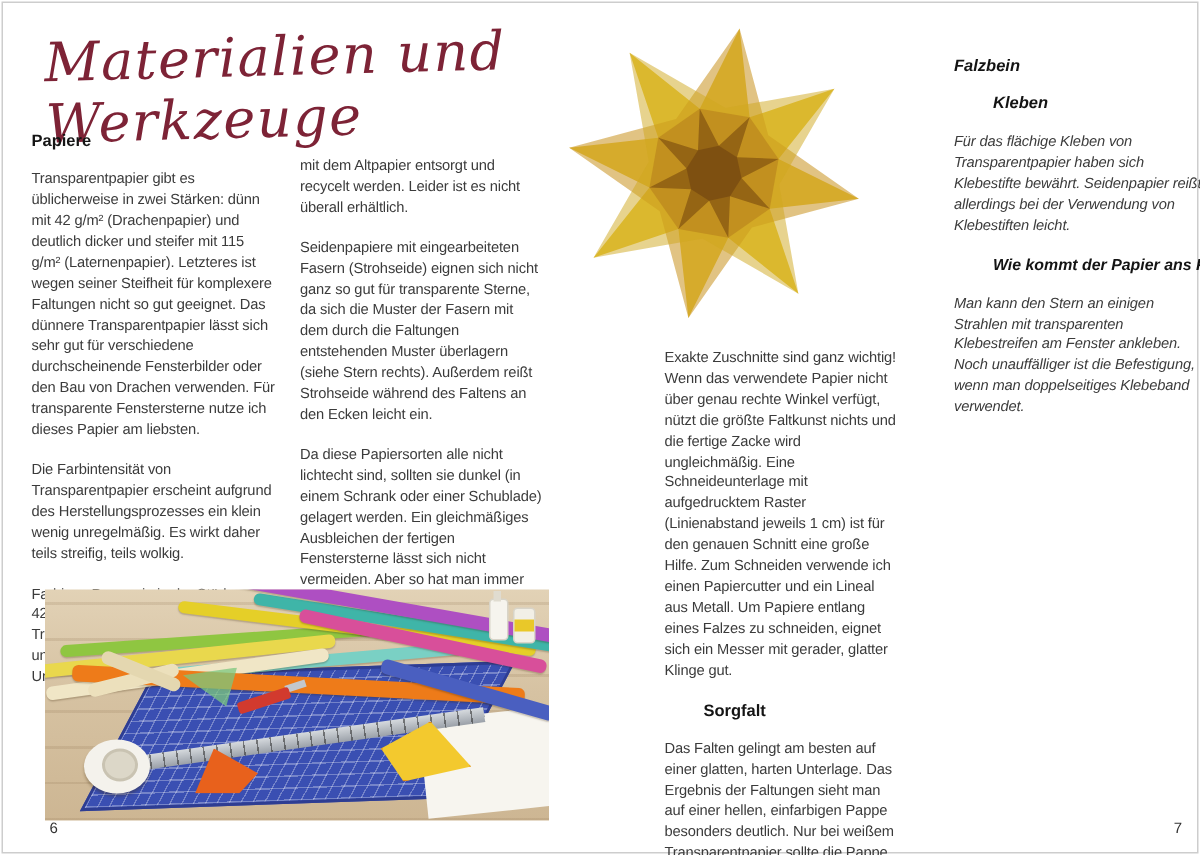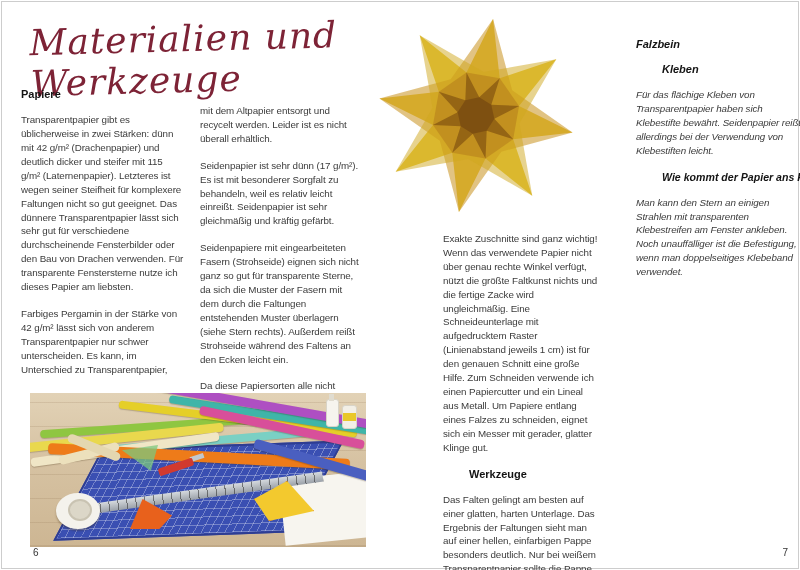--- a/index.html
+++ b/index.html
@@ -75,44 +75,44 @@
 <body>
 
 <div class="spread">
   <div class="frame"></div>
 
   <h1 class="title">Materialien und Werkzeuge</h1>
 
   <div class="col col1">
     <h2>Papiere</h2>
     <p>Transparentpapier gibt es üblicherweise in zwei Stärken: dünn mit 42 g/m² (Drachenpapier) und deutlich dicker und steifer mit 115 g/m² (Laternenpapier). Letzteres ist wegen seiner Steifheit für komplexere Faltungen nicht so gut geeignet. Das dünnere Transparentpapier lässt sich sehr gut für verschiedene durchscheinende Fensterbilder oder den Bau von Drachen verwenden. Für transparente Fenstersterne nutze ich dieses Papier am liebsten.</p>
+    <p>Die Farbintensität von Transparentpapier erscheint aufgrund des Herstellungsprozesses ein klein wenig unregelmäßig. Es wirkt daher teils streifig, teils wolkig.</p>
     <p>Farbiges Pergamin in der Stärke von 42 g/m² lässt sich von anderem Transparentpapier nur schwer unterscheiden. Es kann, im Unterschied zu Transparentpapier,</p>
   </div>
 
   <div class="col col2">
     <p>mit dem Altpapier entsorgt und recycelt werden. Leider ist es nicht überall erhältlich.</p>
-    <p>Seidenpapier ist sehr dünn (17 g/m²). Es ist mit besonderer Sorgfalt zu behandeln, weil es relativ leicht einreißt. Seidenpapier ist sehr gleichmäßig und kräftig gefärbt.</p>
     <p>Seidenpapiere mit eingearbeiteten Fasern (Strohseide) eignen sich nicht ganz so gut für transparente Sterne, da sich die Muster der Fasern mit dem durch die Faltungen entstehenden Muster überlagern (siehe Stern rechts). Außerdem reißt Strohseide während des Faltens an den Ecken leicht ein.</p>
     <p>Da diese Papiersorten alle nicht lichtecht sind, sollten sie dunkel (in einem Schrank oder einer Schublade) gelagert werden. Ein gleichmäßiges Ausbleichen der fertigen Fenstersterne lässt sich nicht vermeiden. Aber so hat man immer wieder guten Grund, neue Sterne auszuprobieren.</p>
   </div>
 
   <div class="star-wrap">
     <svg width="200" height="215" viewBox="-2 -8 204 216">
       <polygon points="117.4,1.5 124.2,62.0 181.9,42.6 143.9,90.3 198.5,117.4 137.9,124.2 157.4,181.9 109.7,143.9 82.6,198.5 75.8,137.9 18.1,157.4 56.1,109.7 1.5,82.6 62.1,75.8 42.6,18.1 90.3,56.1" fill="#e6c634" opacity="0.95"></polygon>
       <polygon points="117.4,1.5 136.9,74.2 198.5,117.4 125.8,136.9 82.6,198.5 63.1,125.8 1.5,82.6 74.2,63.1" fill="#c8921d" opacity="0.55"></polygon>
       <polygon points="181.9,42.6 144.3,107.8 157.4,181.9 92.2,144.3 18.1,157.4 55.7,92.2 42.6,18.1 107.8,55.7" fill="#cfa81e" opacity="0.50"></polygon>
       <polygon points="124.2,62.0 143.9,90.3 137.9,124.2 109.7,143.9 75.8,137.9 56.1,109.7 62.1,75.8 90.3,56.1" fill="#b9831c" opacity="0.65"></polygon>
       <polygon points="103.3,81.3 124.2,62.0 115.6,89.1 143.9,90.3 118.7,103.3 137.9,124.2 110.9,115.6 109.7,143.9 96.7,118.7 75.8,137.9 84.4,110.9 56.1,109.7 81.3,96.7 62.1,75.8 89.1,84.4 90.3,56.1" fill="#8a5a12" opacity="0.80"></polygon>
       <polygon points="103.3,81.3 115.6,89.1 118.7,103.3 110.9,115.6 96.7,118.7 84.4,110.9 81.3,96.7 89.1,84.4" fill="#7a4c10" opacity="0.85"></polygon>
     </svg>
   </div>
 
   <div class="col col3">
     <p>Exakte Zuschnitte sind ganz wichtig! Wenn das verwendete Papier nicht über genau rechte Winkel verfügt, nützt die größte Faltkunst nichts und die fertige Zacke wird ungleichmäßig. Eine Schneideunterlage mit aufgedrucktem Raster (Linienabstand jeweils 1 cm) ist für den genauen Schnitt eine große Hilfe. Zum Schneiden verwende ich einen Papiercutter und ein Lineal aus Metall. Um Papiere entlang eines Falzes zu schneiden, eignet sich ein Messer mit gerader, glatter Klinge gut.</p>
-    <h2 class="hgap">Werkzeuge</h2>
+    <h2 class="hgap">Sorgfalt</h2>
     <p>Das Falten gelingt am besten auf einer glatten, harten Unterlage. Das Ergebnis der Faltungen sieht man auf einer hellen, einfarbigen Pappe besonders deutlich. Nur bei weißem Transparentpapier sollte die Pappe etwas dunkler sein.</p>
   </div>
 
   <div class="col col4">
     <h2>Falzbein</h2>
     <h2 class="hgap">Kleben</h2>
     <p>Für das flächige Kleben von Transparentpapier haben sich Klebestifte bewährt. Seidenpapier reißt allerdings bei der Verwendung von Klebestiften leicht.</p>
     <h2 class="hgap nowrap">Wie kommt der Papier ans Fenster?</h2>
     <p>Man kann den Stern an einigen Strahlen mit transparenten Klebestreifen am Fenster ankleben. Noch unauffälliger ist die Befestigung, wenn man doppelseitiges Klebeband verwendet.</p>
   </div>

